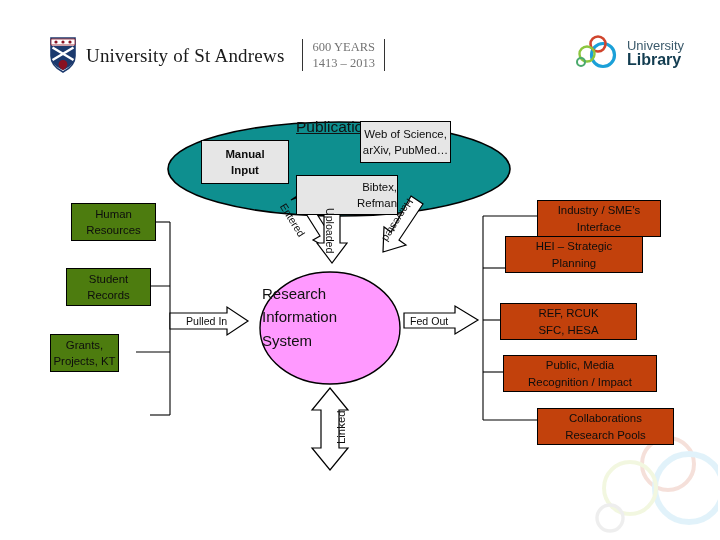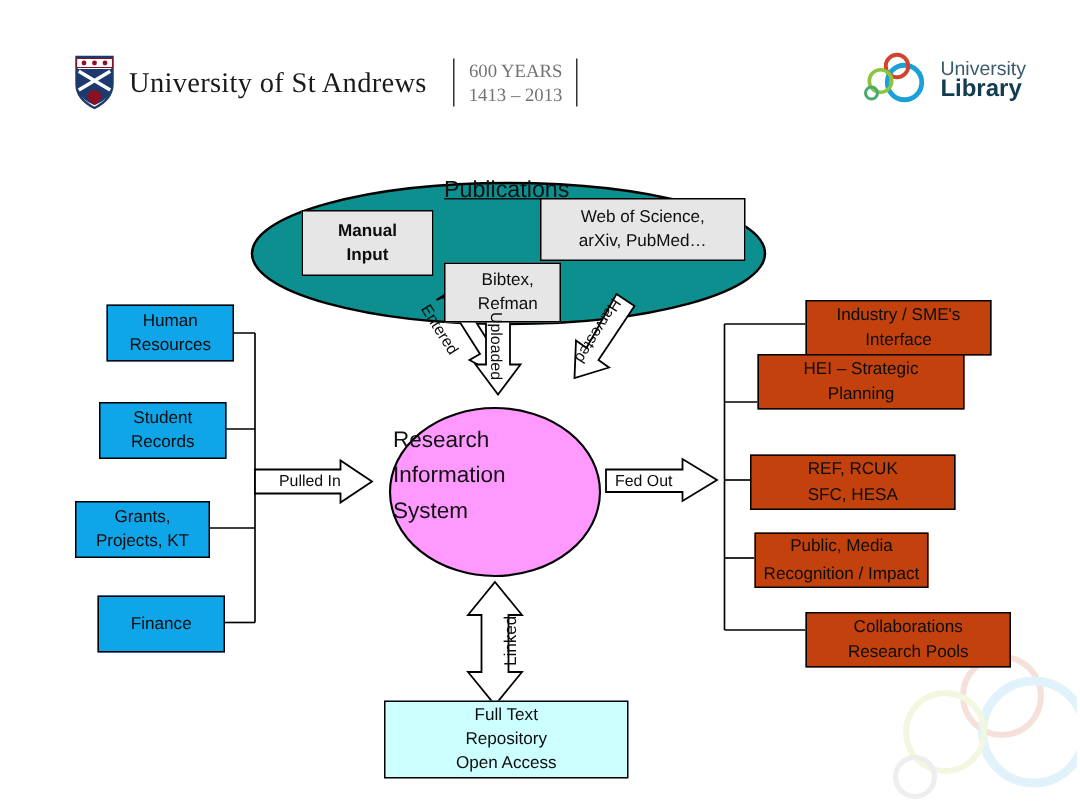--- a/index.html
+++ b/index.html
@@ -103,21 +103,21 @@
     flex-direction: column;
     align-items: center;
     justify-content: center;
     text-align: center;
     font-size: 11.4px;
     color: #0d0d0d;
     line-height: 1.42;
     font-family: "Liberation Sans", sans-serif;
   }
   .box span { display: block; white-space: nowrap; }
-  .box.green  { background: #0ea5e9; }
+  .box.green  { background: #4d7c0f; }
   .box.yellow { background: #c2410c; }
   .box.grey   { background: #e6e6e6; }
   .box.blue   { background: #ccffff; }
 
   .ell-title {
     position: absolute;
     font-size: 15.5px;
     color: #111;
     white-space: nowrap;
     font-family: "Liberation Sans", sans-serif;
@@ -245,26 +245,26 @@
     <span>Research</span>
     <span>Information</span>
     <span>System</span>
   </div>
 
   <div class="box grey" style="left:201px; top:140px; width:88px; height:44px;font-weight:bold;">
     <span>Manual</span>
     <span>Input</span>
   </div>
 
-  <div class="box grey" style="left:360px; top:132px; width:137px; height:42px;">
+  <div class="box grey" style="left:360px; top:121px; width:91px; height:42px;">
     <span>Web of Science,</span>
     <span>arXiv, PubMed…</span>
   </div>
 
-  <div class="box grey" style="left:296px; top:175px; width:78px; height:40px; align-items:center; padding-left:7px;">
+  <div class="box grey" style="left:296px; top:175px; width:102px; height:40px; align-items:flex-end; padding-left:7px;">
     <span style="text-align:left;">Bibtex,</span>
     <span style="text-align:left;">Refman</span>
   </div>
 
   <div class="rot-text" style="left:288px; top:201px; transform: rotate(58deg);">Entered</div>
   <div class="rot-text" style="left:336px; top:208px; transform: rotate(90deg);">Uploaded</div>
   <div class="rot-text" style="left:416px; top:203px; transform: rotate(122deg);">Harvested</div>
   <div class="rot-text" style="left:335px; top:444px; transform: rotate(-90deg); font-size:11.4px;">Linked</div>
 
   <div class="flowtext" style="left:186px; top:315px;">Pulled In</div>
@@ -273,53 +273,45 @@
   <div class="box green" style="left:71px; top:203px; width:85px; height:38px;">
     <span>Human</span>
     <span>Resources</span>
   </div>
 
   <div class="box green" style="left:50px; top:268px; width:85px; height:38px;margin-left:16px;">
     <span>Student</span>
     <span>Records</span>
   </div>
 
-  <div class="box green" style="left:50px; top:334px; width:90px; height:38px;">
+  <div class="box green" style="left:50px; top:334px; width:69px; height:38px;">
     <span>Grants,</span>
     <span>Projects, KT</span>
   </div>
 
-  <div class="box green" style="left:65px; top:397px; width:85px; height:38px;">
-    <span>Finance</span>
-  </div>
 
   <div class="box yellow" style="left:537px; top:200px; width:124px; height:37px;">
     <span>Industry / SME's</span>
     <span>Interface</span>
   </div>
 
   <div class="box yellow" style="left:505px; top:236px; width:138px; height:37px;">
     <span>HEI – Strategic</span>
     <span>Planning</span>
   </div>
 
   <div class="box yellow" style="left:500px; top:303px; width:137px; height:37px;">
     <span>REF, RCUK</span>
     <span>SFC, HESA</span>
   </div>
 
-  <div class="box yellow" style="left:503px; top:355px; width:116px; height:37px;justify-content:space-between;">
+  <div class="box yellow" style="left:503px; top:355px; width:154px; height:37px;">
     <span>Public, Media</span>
     <span>Recognition / Impact</span>
   </div>
 
   <div class="box yellow" style="left:537px; top:408px; width:137px; height:37px;">
     <span>Collaborations</span>
     <span>Research Pools</span>
   </div>
 
-  <div class="box blue" style="left:256px; top:467px; width:163px; height:52px;">
-    <span>Full Text</span>
-    <span>Repository</span>
-    <span>Open Access</span>
-  </div>
 
 </div>
 
 </body></html>

